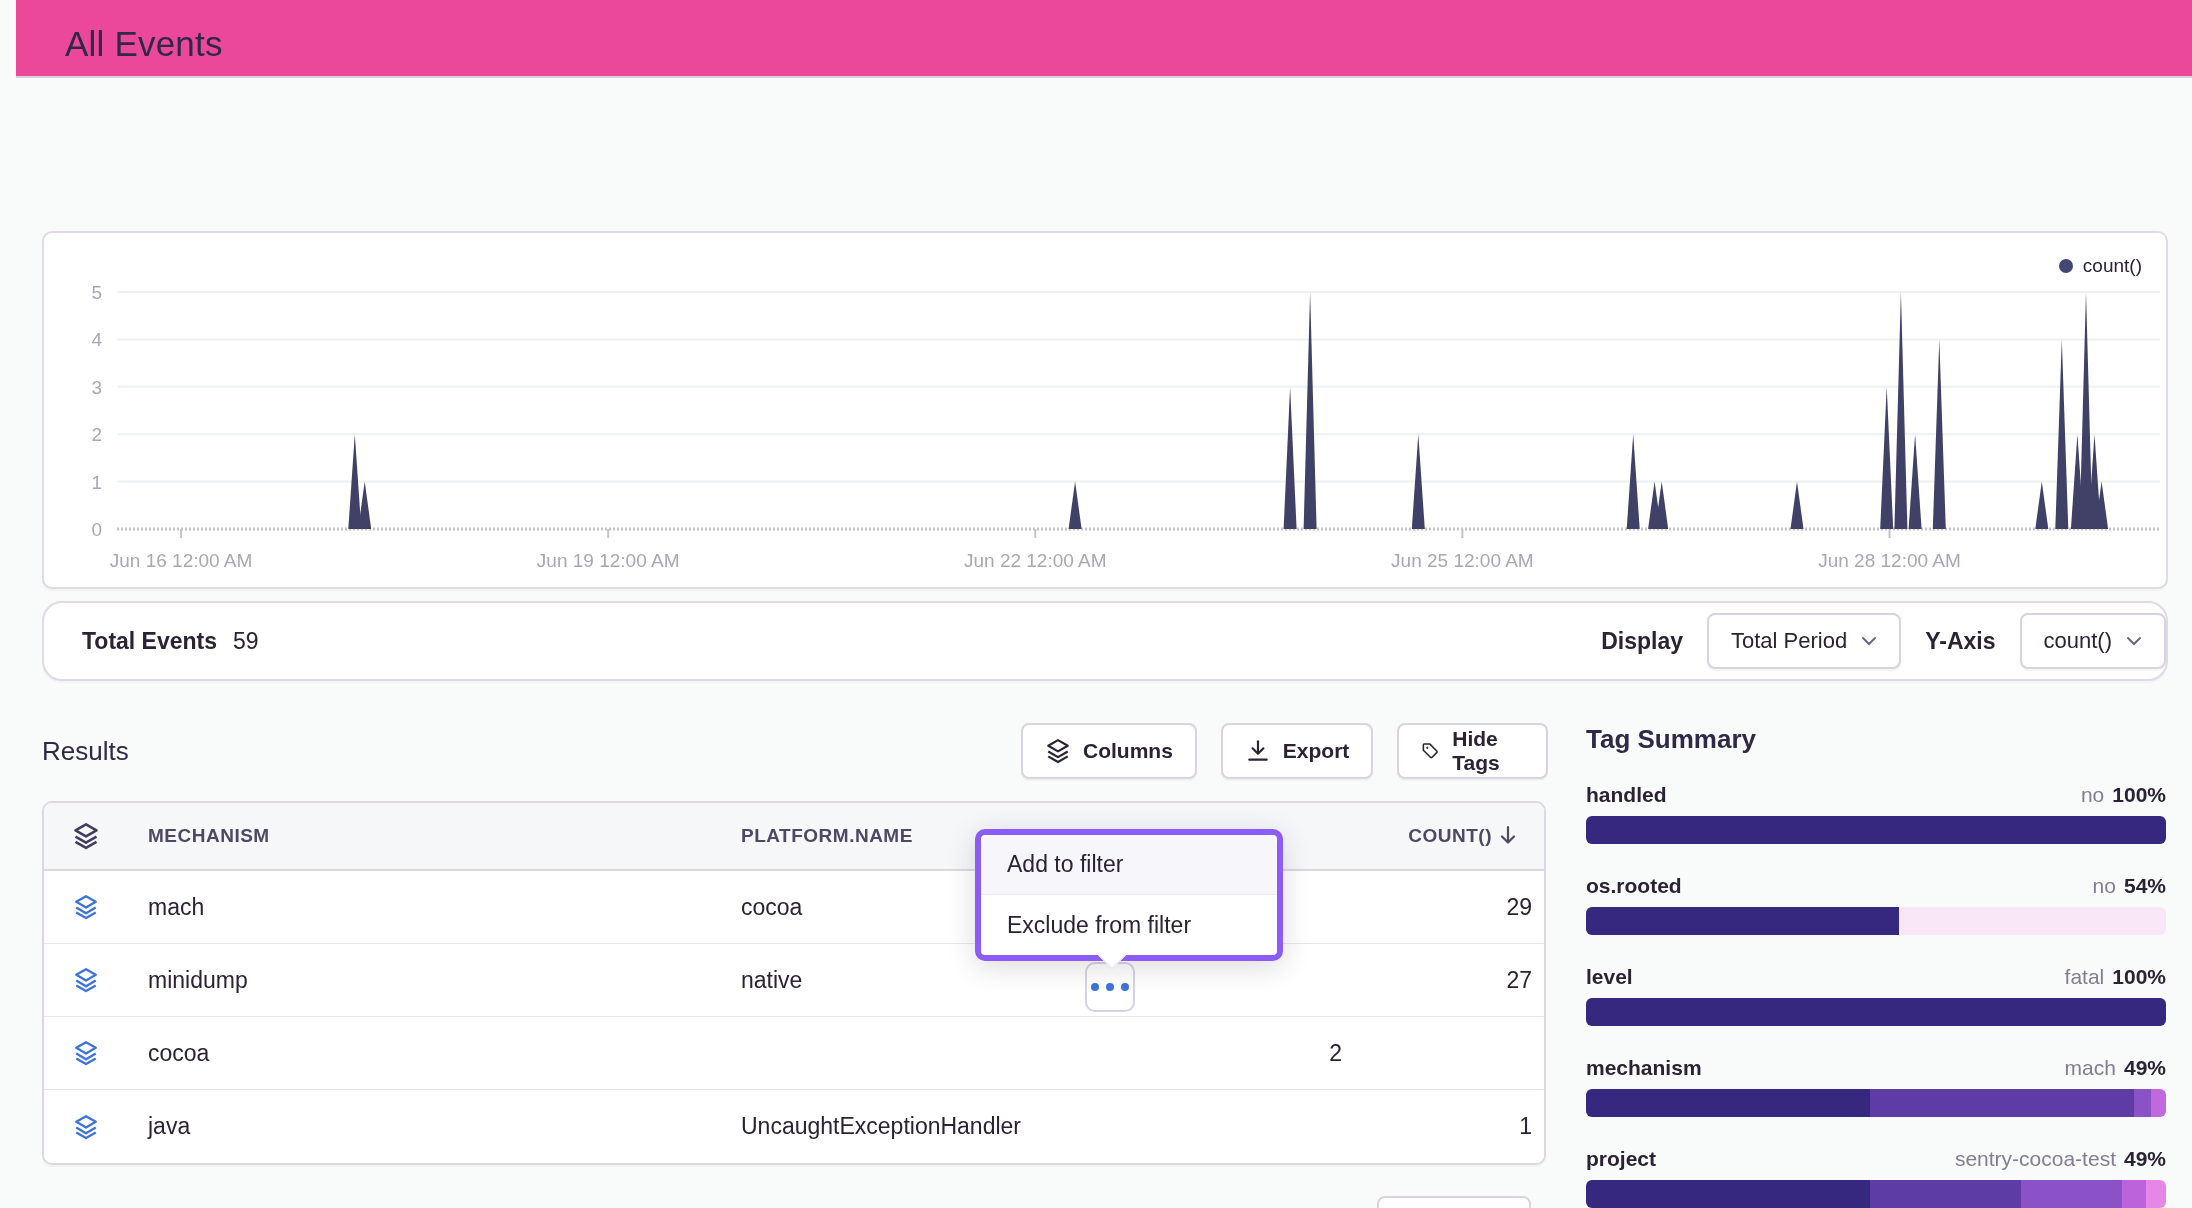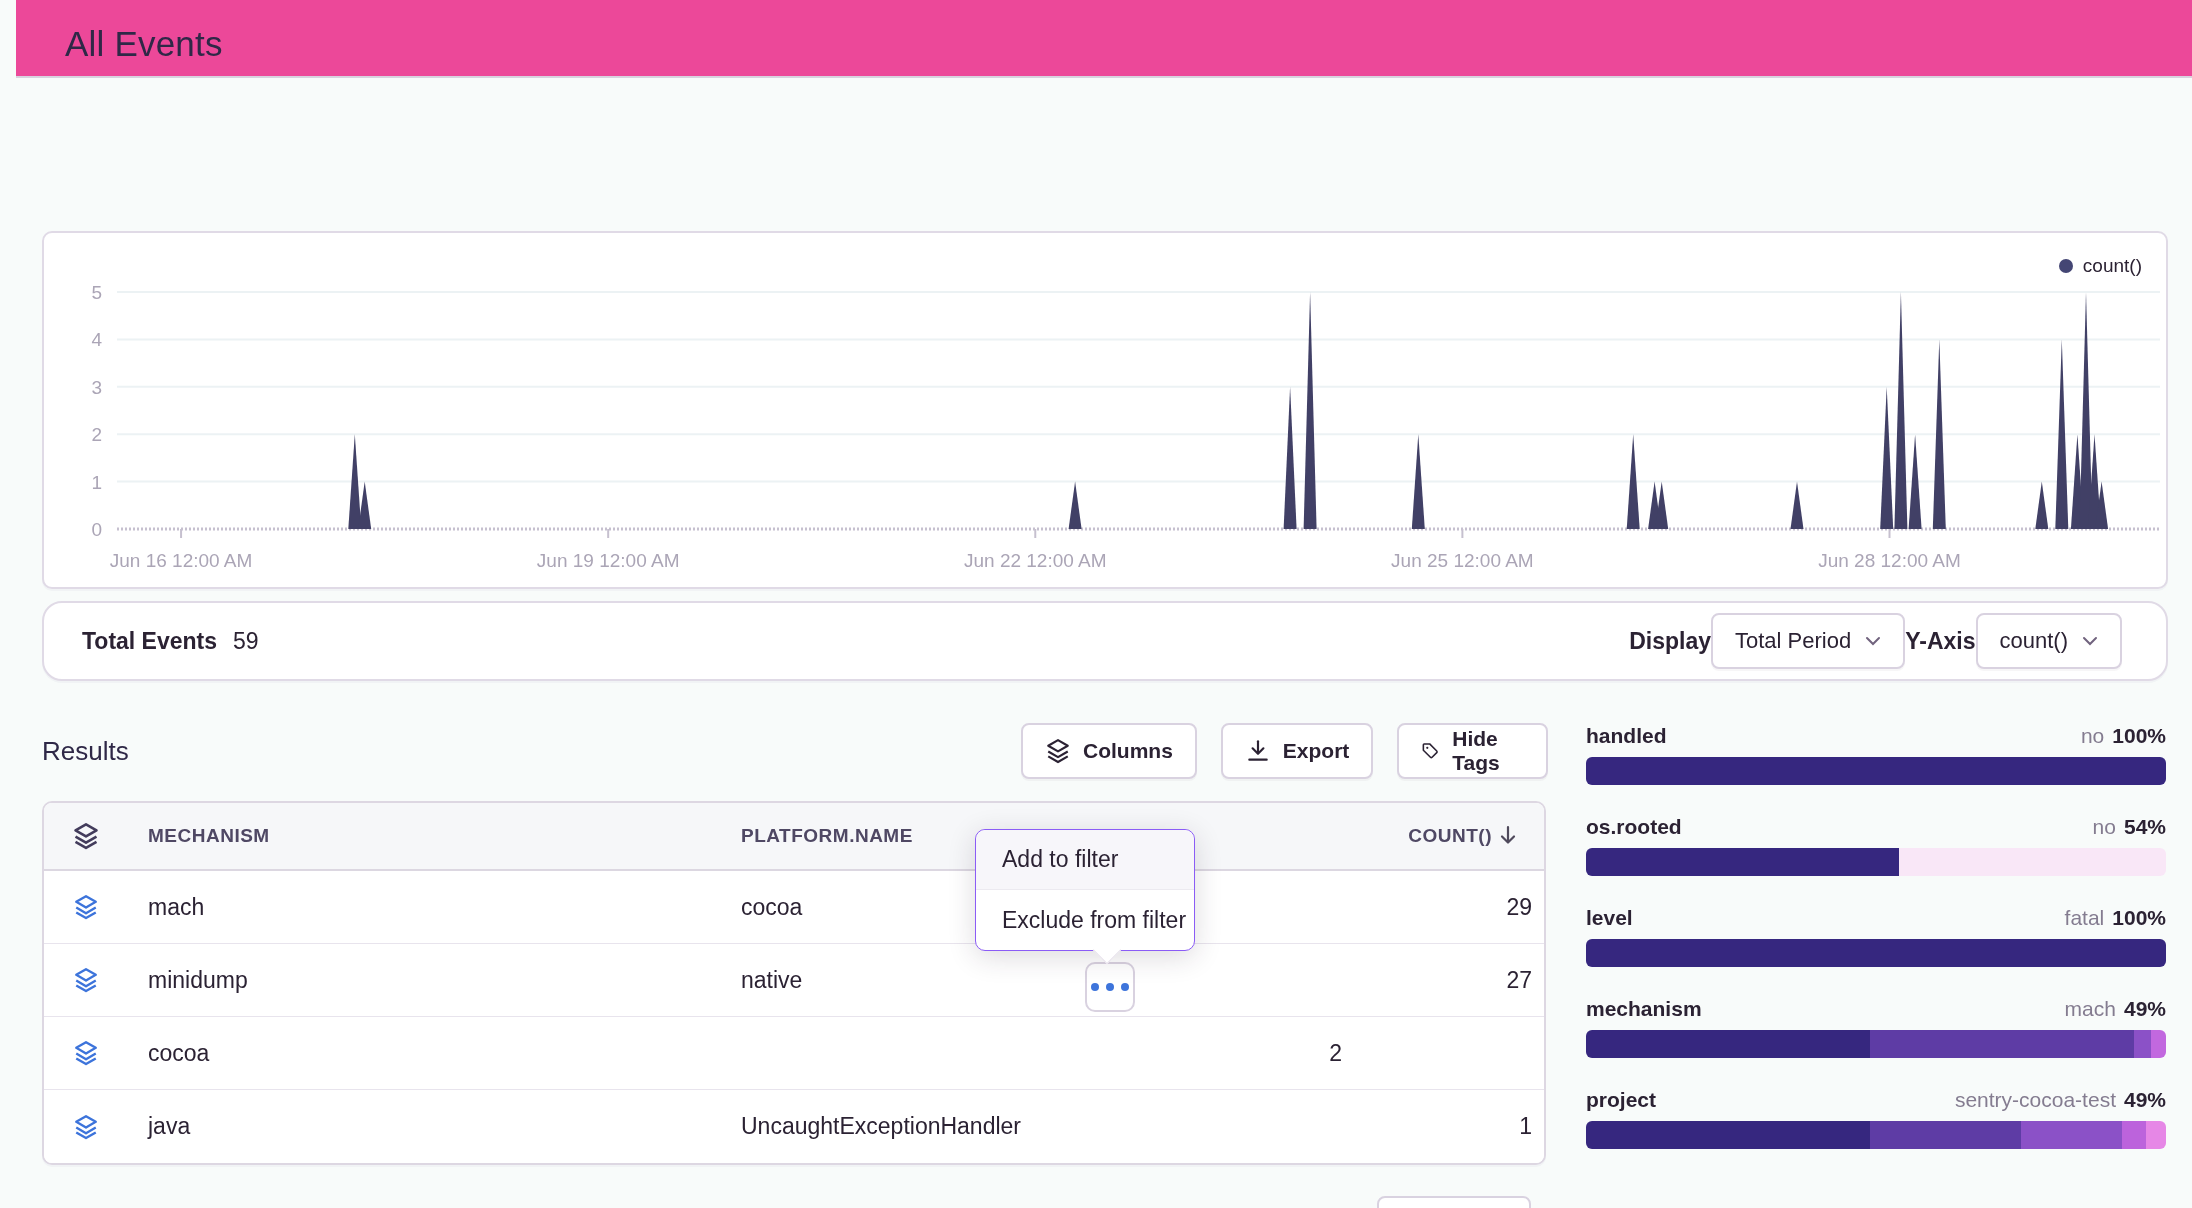--- a/index.html
+++ b/index.html
@@ -26,21 +26,21 @@
   .legend-label { font-size:19px; color:#2b2233; }
   #chart-svg { position:absolute; left:0; top:0; }
   .axis-label { font-size:19px; fill:#aba5b6; font-family:"Liberation Sans",sans-serif; }
   
   .chart-footer { position:absolute; left:42px; top:601px; width:2126px; height:80px;
     background:#fff; border:2px solid #e0dae6; border-radius:20px; display:flex; align-items:center;
     box-shadow:0 2px 0 rgba(45,0,85,.03); }
   .cf-left { display:flex; align-items:baseline; gap:16px; margin-left:38px; }
   .cf-total-label { font-size:23px; font-weight:bold; color:#2b2233; }
   .cf-total-value { font-size:23px; color:#2b2233; }
-  .cf-right { margin-left:auto; margin-right:44px; display:flex; align-items:center; }
+  .cf-right { margin-left:auto; display:flex; align-items:center; gap:24px; }
   .cf-dim-label { font-size:23px; font-weight:bold; color:#2b2233; }
   .dropdown-btn { height:56px; background:#fff; border:2px solid #d9d2e0; border-radius:8px;
     display:flex; align-items:center; gap:14px; padding:0 22px; font-size:22px; color:#2b2233; cursor:pointer;
     box-shadow:0 2px 0 rgba(43,34,51,.04); }
   
   .results-heading { position:absolute; left:42px; top:736px; font-size:26px; font-weight:normal; color:#2f2847; }
   .results-actions { position:absolute; top:723px; left:1021px; width:527px; display:flex; gap:24px; justify-content:flex-end; }
   .action-btn { height:56px; background:#fff; border:2px solid #d9d2e0; border-radius:8px;
     display:flex; align-items:center; gap:12px; padding:0 22px; font-size:21px; font-weight:bold; color:#2b2233;
     cursor:pointer; box-shadow:0 2px 0 rgba(43,34,51,.04); }
@@ -52,22 +52,22 @@
     background:#f6f7f9; border-bottom:2px solid #dcd7e1; }
   .t-header .hcell { font-size:19px; font-weight:bold; letter-spacing:.5px; color:#4f4864; text-transform:uppercase; }
   .t-row { display:grid; grid-template-columns:63px 593px 1fr 190px; align-items:center; height:73px; border-bottom:1px solid #e8e4ed; background:#fff; }
   .t-row:last-child { border-bottom:none; }
   .cell-icon { display:flex; justify-content:center; align-items:center; padding-left:20px; }
   .cell-text { font-size:23px; color:#2b2233; padding-left:41px; }
   .t-header .cell-text { padding-left:41px; }
   .cell-count { font-size:23px; color:#2b2233; text-align:right; padding-right:12px; }
   .hcount { display:flex; align-items:center; justify-content:flex-end; gap:6px; padding-right:26px; }
   
-  .context-menu { position:absolute; left:975px; top:829px; width:220px; background:#fff;
-    border:1px solid #8b5cf6; border-radius:10px; box-shadow:0 6px 28px rgba(43,34,51,.16); z-index:10; }
+  .context-menu { position:absolute; left:975px; top:829px; width:308px; background:#fff;
+    border:6px solid #8b5cf6; border-radius:10px; box-shadow:0 6px 28px rgba(43,34,51,.16); z-index:10; }
   .cm-item { height:60px; display:flex; align-items:center; padding-left:26px; font-size:23px; color:#2b2233; cursor:pointer; }
   .cm-item:first-child { background:#f7f6fa; border-bottom:1px solid #eceaf0; border-radius:10px 10px 0 0; }
   .cm-tail { position:absolute; left:121px; bottom:-10px; width:20px; height:20px; background:#fff;
     transform:rotate(45deg); border-right:1px solid #e6e1eb; border-bottom:1px solid #e6e1eb; }
   .ellipsis-btn { position:absolute; left:1085px; top:962px; width:50px; height:50px; background:#fff;
     border:2px solid #d9d2e0; border-radius:10px; display:flex; align-items:center; justify-content:center; gap:7px; cursor:pointer; z-index:5; }
   .ellipsis-btn i { width:8px; height:8px; border-radius:50%; background:#3d74db; }
   
   .tag-summary { position:absolute; left:1586px; top:724px; width:580px; }
   .ts-heading { font-size:26px; font-weight:bold; color:#2f2847; margin-bottom:28px; }
@@ -269,20 +269,21 @@
     <div class="cm-item">Exclude from filter</div>
     <div class="cm-tail"></div>
   </div>
   <div class="ellipsis-btn">
     <i></i>
       <i></i>
       <i></i>
   </div>
 
   <div class="tag-summary">
+    <div class="ts-heading">Tag Summary</div>
     <div id="tag-entries">
         <div class="tag-entry">
           <div class="t-line">
          <span class="tag-key">handled</span>
          <span class="tag-val">no</span>
          <span class="tag-pct">100%</span>
        </div>
        <div class="tag-bar">
             <i style="width:100%;background:#36277f"></i>
           </div>

